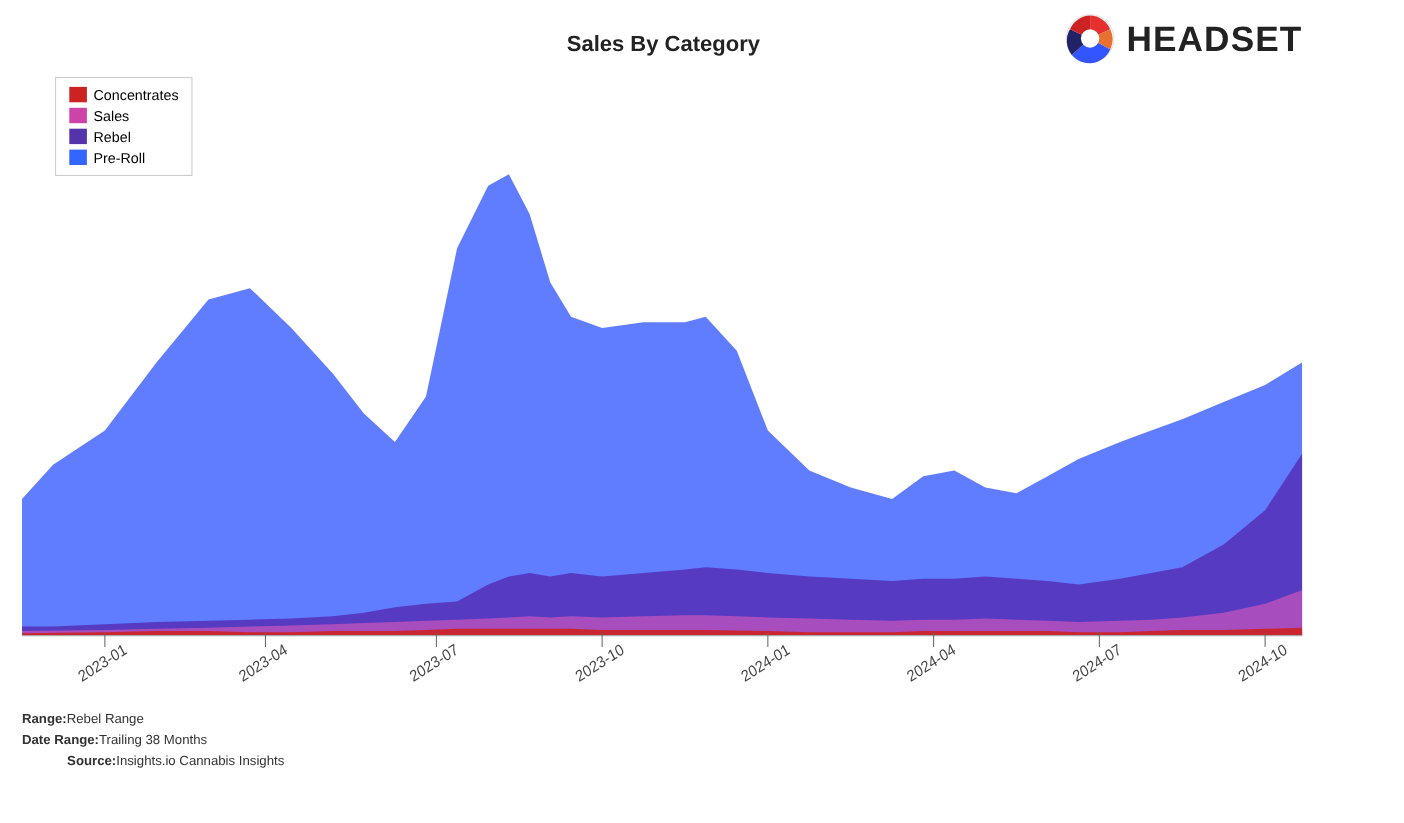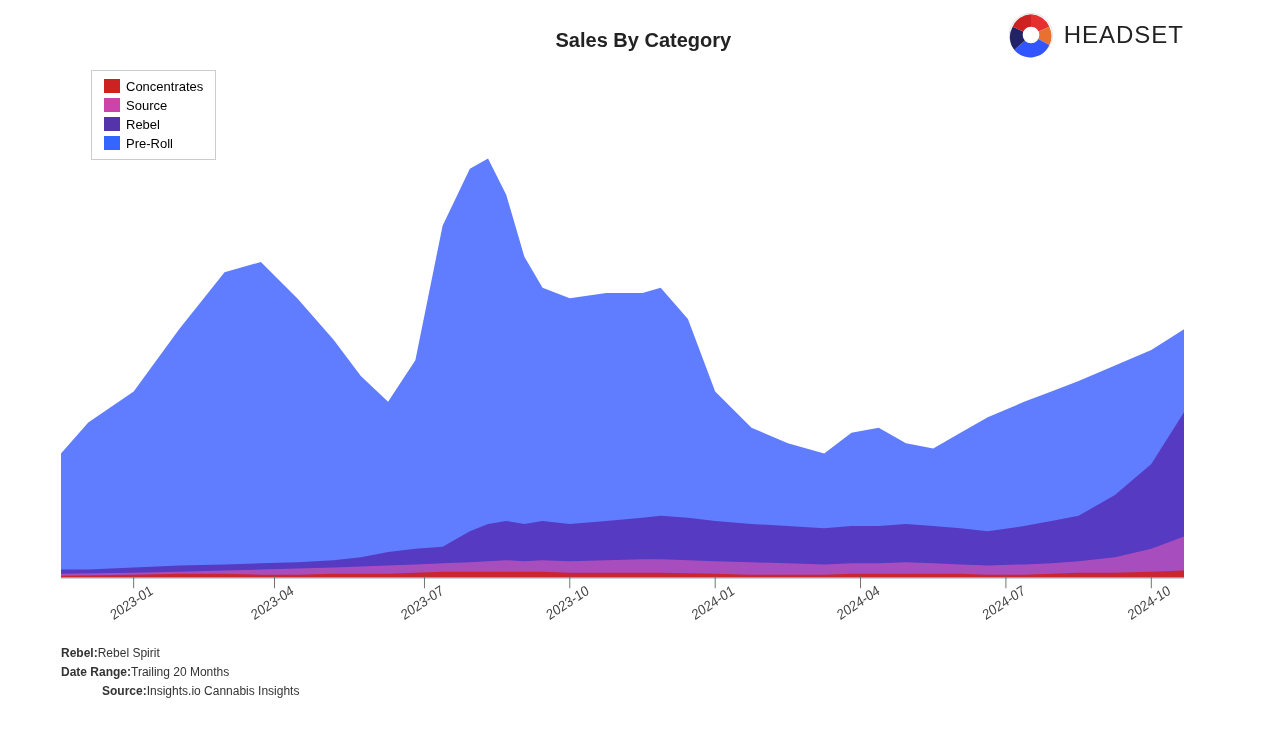--- a/index.html
+++ b/index.html
@@ -8,21 +8,20 @@
       font-family: Arial, sans-serif;
       width: 1276px;
       height: 748px;
       overflow: hidden;
     }
     .page-container {
       width: 1204px;
       height: 748px;
       position: relative;
       background: #fff;
-      padding-left: 41px;
     }
     .header {
       display: flex;
       justify-content: space-between;
       align-items: center;
       padding: 10px 20px 0 20px;
     }
     .chart-title {
       font-size: 20px;
       font-weight: bold;
@@ -34,22 +33,22 @@
     .logo-area {
       display: flex;
       align-items: center;
       gap: 8px;
     }
     .logo-icon {
       width: 50px;
       height: 50px;
     }
     .logo-text {
-      font-size: 24px;
-      font-weight: 400;
+      font-size: 32px;
+      font-weight: 700;
       color: #222;
       letter-spacing: 1px;
     }
     .chart-wrapper {
       position: relative;
       margin: 0 20px;
       height: 580px;
     }
     .legend {
       position: absolute;
@@ -119,21 +118,21 @@
 
   <div class="chart-wrapper">
     
     <div class="legend">
       <div class="legend-item">
         <span class="legend-color" style="background:#cc2222;"></span>
         <span>Concentrates</span>
       </div>
       <div class="legend-item">
         <span class="legend-color" style="background:#cc44aa;"></span>
-        <span>Source</span>
+        <span>Sales</span>
       </div>
       <div class="legend-item">
         <span class="legend-color" style="background:#5533aa;"></span>
         <span>Rebel</span>
       </div>
       <div class="legend-item">
         <span class="legend-color" style="background:#3366ff;"></span>
         <span>Pre-Roll</span>
       </div>
     </div>
@@ -326,22 +325,22 @@
       <text x="720" y="528" text-anchor="middle" font-size="14" fill="#444" transform="rotate(-30,720,528)">2024-01</text>
       <text x="880" y="528" text-anchor="middle" font-size="14" fill="#444" transform="rotate(-30,880,528)">2024-04</text>
       <text x="1040" y="528" text-anchor="middle" font-size="14" fill="#444" transform="rotate(-30,1040,528)">2024-07</text>
       <text x="1200" y="528" text-anchor="middle" font-size="14" fill="#444" transform="rotate(-30,1200,528)">2024-10</text>
 
     </svg>
   </div>
 
   <div class="footer">
     <div class="footer-brand">
-      <span>Rebel:</span><span>Rebel Spirit</span>
+      <span>Range:</span><span>Rebel Range</span>
     </div>
     <div class="footer-daterange">
-      <span>Date Range:</span><span>Trailing 20 Months</span>
+      <span>Date Range:</span><span>Trailing 38 Months</span>
     </div>
     <div class="footer-source">
       <span>Source:</span><span>Insights.io Cannabis Insights</span>
     </div>
   </div>
 </div>
 
 </body></html>

